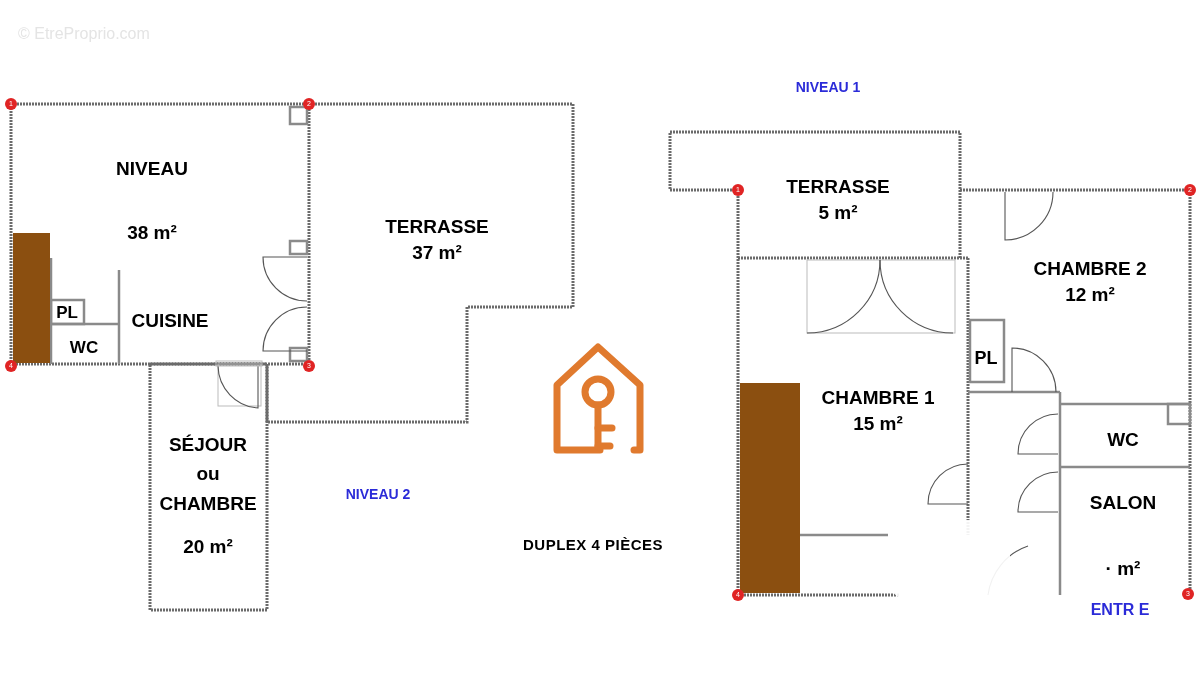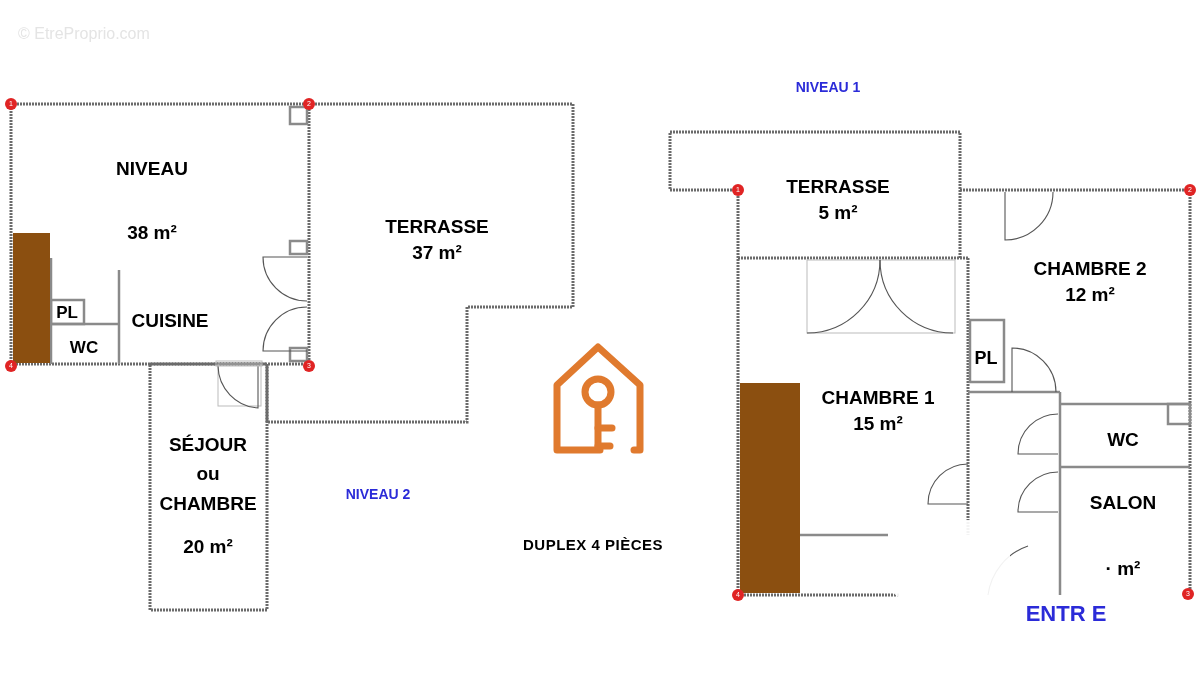--- a/index.html
+++ b/index.html
@@ -137,13 +137,13 @@
 <div class="lbl" style="left:878px;top:385px">
   <div>CHAMBRE 1</div>
   <div>15 m²</div>
 </div>
 <div class="lbl" style="left:986px;top:346px;font-size:18px">PL</div>
 <div class="lbl" style="left:1123px;top:427px">WC</div>
 <div class="lbl" style="left:1123px;top:490px">
   <div>SALON</div>
   <div style="margin-top:40px">· m²</div>
 </div>
-<div class="lvl" style="left:1066px;top:601px;font-size:22px">ENTR  E</div>
+<div class="lvl" style="left:1120px;top:601px;font-size:16px">ENTR  E</div>
 
 </body></html>

